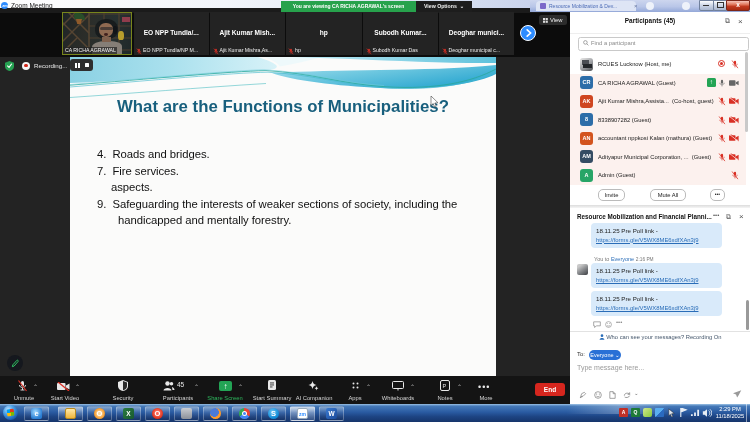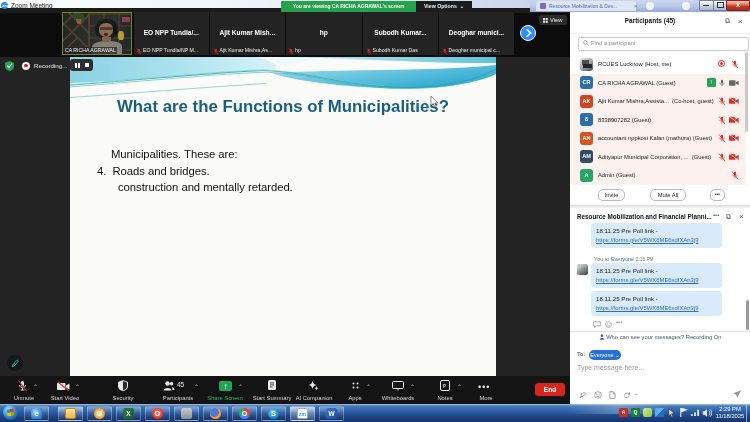--- a/index.html
+++ b/index.html
@@ -170,23 +170,25 @@
     <path d="M188,0 L252,0 C238,4 224,7 210,9.5 C208,7 204,3.5 196,0.8 Z" fill="#eef9fb"></path>
     <path d="M222,0 L426,0 L426,6 C380,6.5 330,4 280,2 C260,1.2 240,0.5 222,0 Z" fill="url(#cy3)"></path>
     <path d="M426,8 C390,11.5 350,12.5 310,13 C270,13.5 235,14.2 202,16 C222,23.5 268,29 310,31 C364,33.5 404,27.5 426,17 Z" fill="url(#cy2)"></path>
     <path d="M0,28.2 C80,22 160,14.2 196,13.6 C242,15.8 272,27.2 316,29.8 C366,32.8 402,25 426,12" fill="none" stroke="#2aa898" stroke-width="0.9" opacity="0.9"></path>
     <path d="M0,30 C80,23.5 162,15.8 198,15.2 C245,17.8 275,28.5 318,31 C368,33.5 404,26.5 426,14.5" fill="none" stroke="#45bacc" stroke-width="0.8" opacity="0.8"></path>
     <path d="M0,27.5 C80,21.5 158,13.5 194,12.8 C240,15 270,26 314,28.5" fill="none" stroke="#72cbd8" stroke-width="0.7" opacity="0.8"></path>
     <path d="M0,40.5 C60,36.5 130,30.5 196,26.5" fill="none" stroke="#4dbdc2" stroke-width="0.8" opacity="0.75"></path>
   </svg>
   <div class="abs" style="left:0;top:40px;width:426px;text-align:center;color:#185f7d;font-weight:bold;font-size:16.8px;">What are the Functions of Municipalities?</div>
   <div class="abs" style="left:27px;top:89px;width:385px;color:#111;font-size:11.3px;letter-spacing:-0.05px;line-height:16.6px;">
-    <div style="padding-left:14px;">Municipalities. These are:</div>
     <div>4.&nbsp; Roads and bridges.</div>
-    <div style="padding-left:21px;">construction and mentally retarded.</div>
+    <div>7.&nbsp; Fire services.</div>
+    <div style="padding-left:14px;">aspects.</div>
+    <div>9.&nbsp; Safeguarding the interests of weaker sections of society, including the</div>
+    <div style="padding-left:21px;">handicapped and mentally forestry.</div>
   </div>
 </div>
 
 <svg class="abs" style="left:430px;top:96px;" width="9" height="12" viewBox="0 0 9 12">
   <path d="M1,0 L1,9.5 L3.2,7.6 L4.6,11 L6.2,10.3 L4.8,7 L8,6.8 Z" fill="#fff" stroke="#444" stroke-width="0.6"></path>
 </svg>
 
 <svg class="abs" style="left:5px;top:61px;" width="9" height="10" viewBox="0 0 20 22">
     <path d="M10 0 L20 4 L20 12 C20 18 15 21 10 22 C5 21 0 18 0 12 L0 4 Z" fill="#26a152"></path>
     <path d="M5 10 L9 14 L15 6" stroke="#fff" stroke-width="2.5" fill="none"></path>

